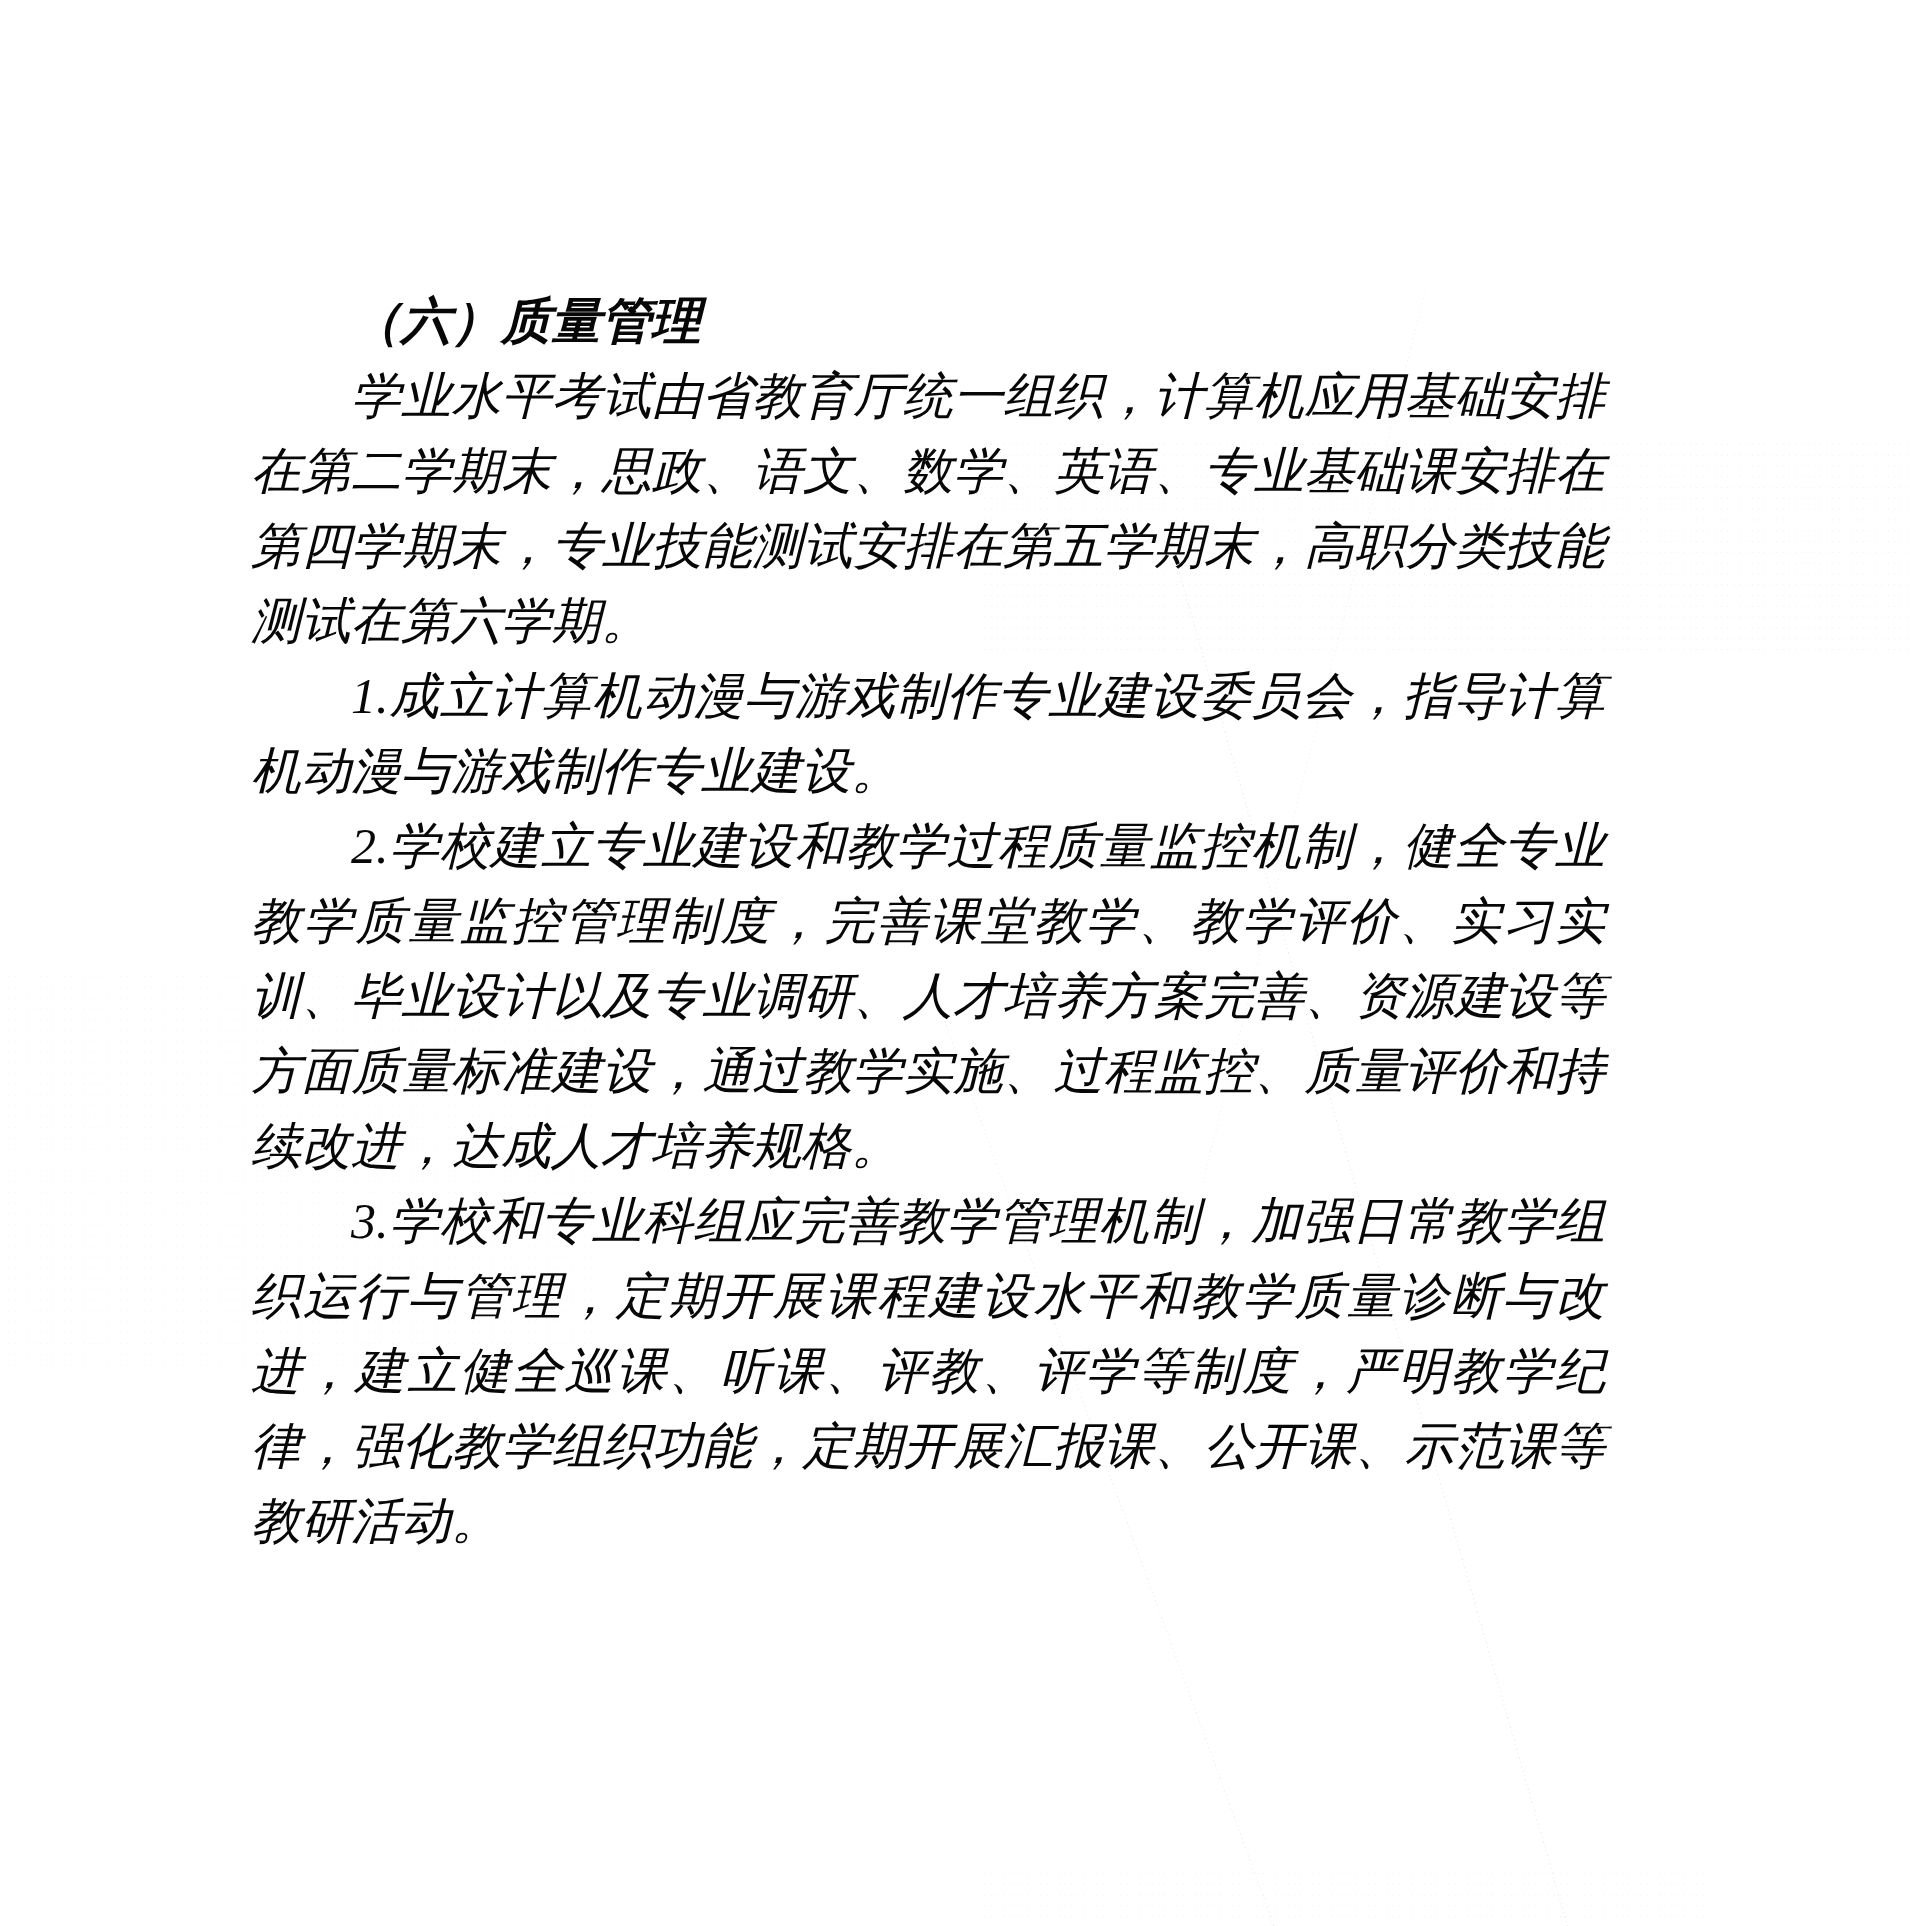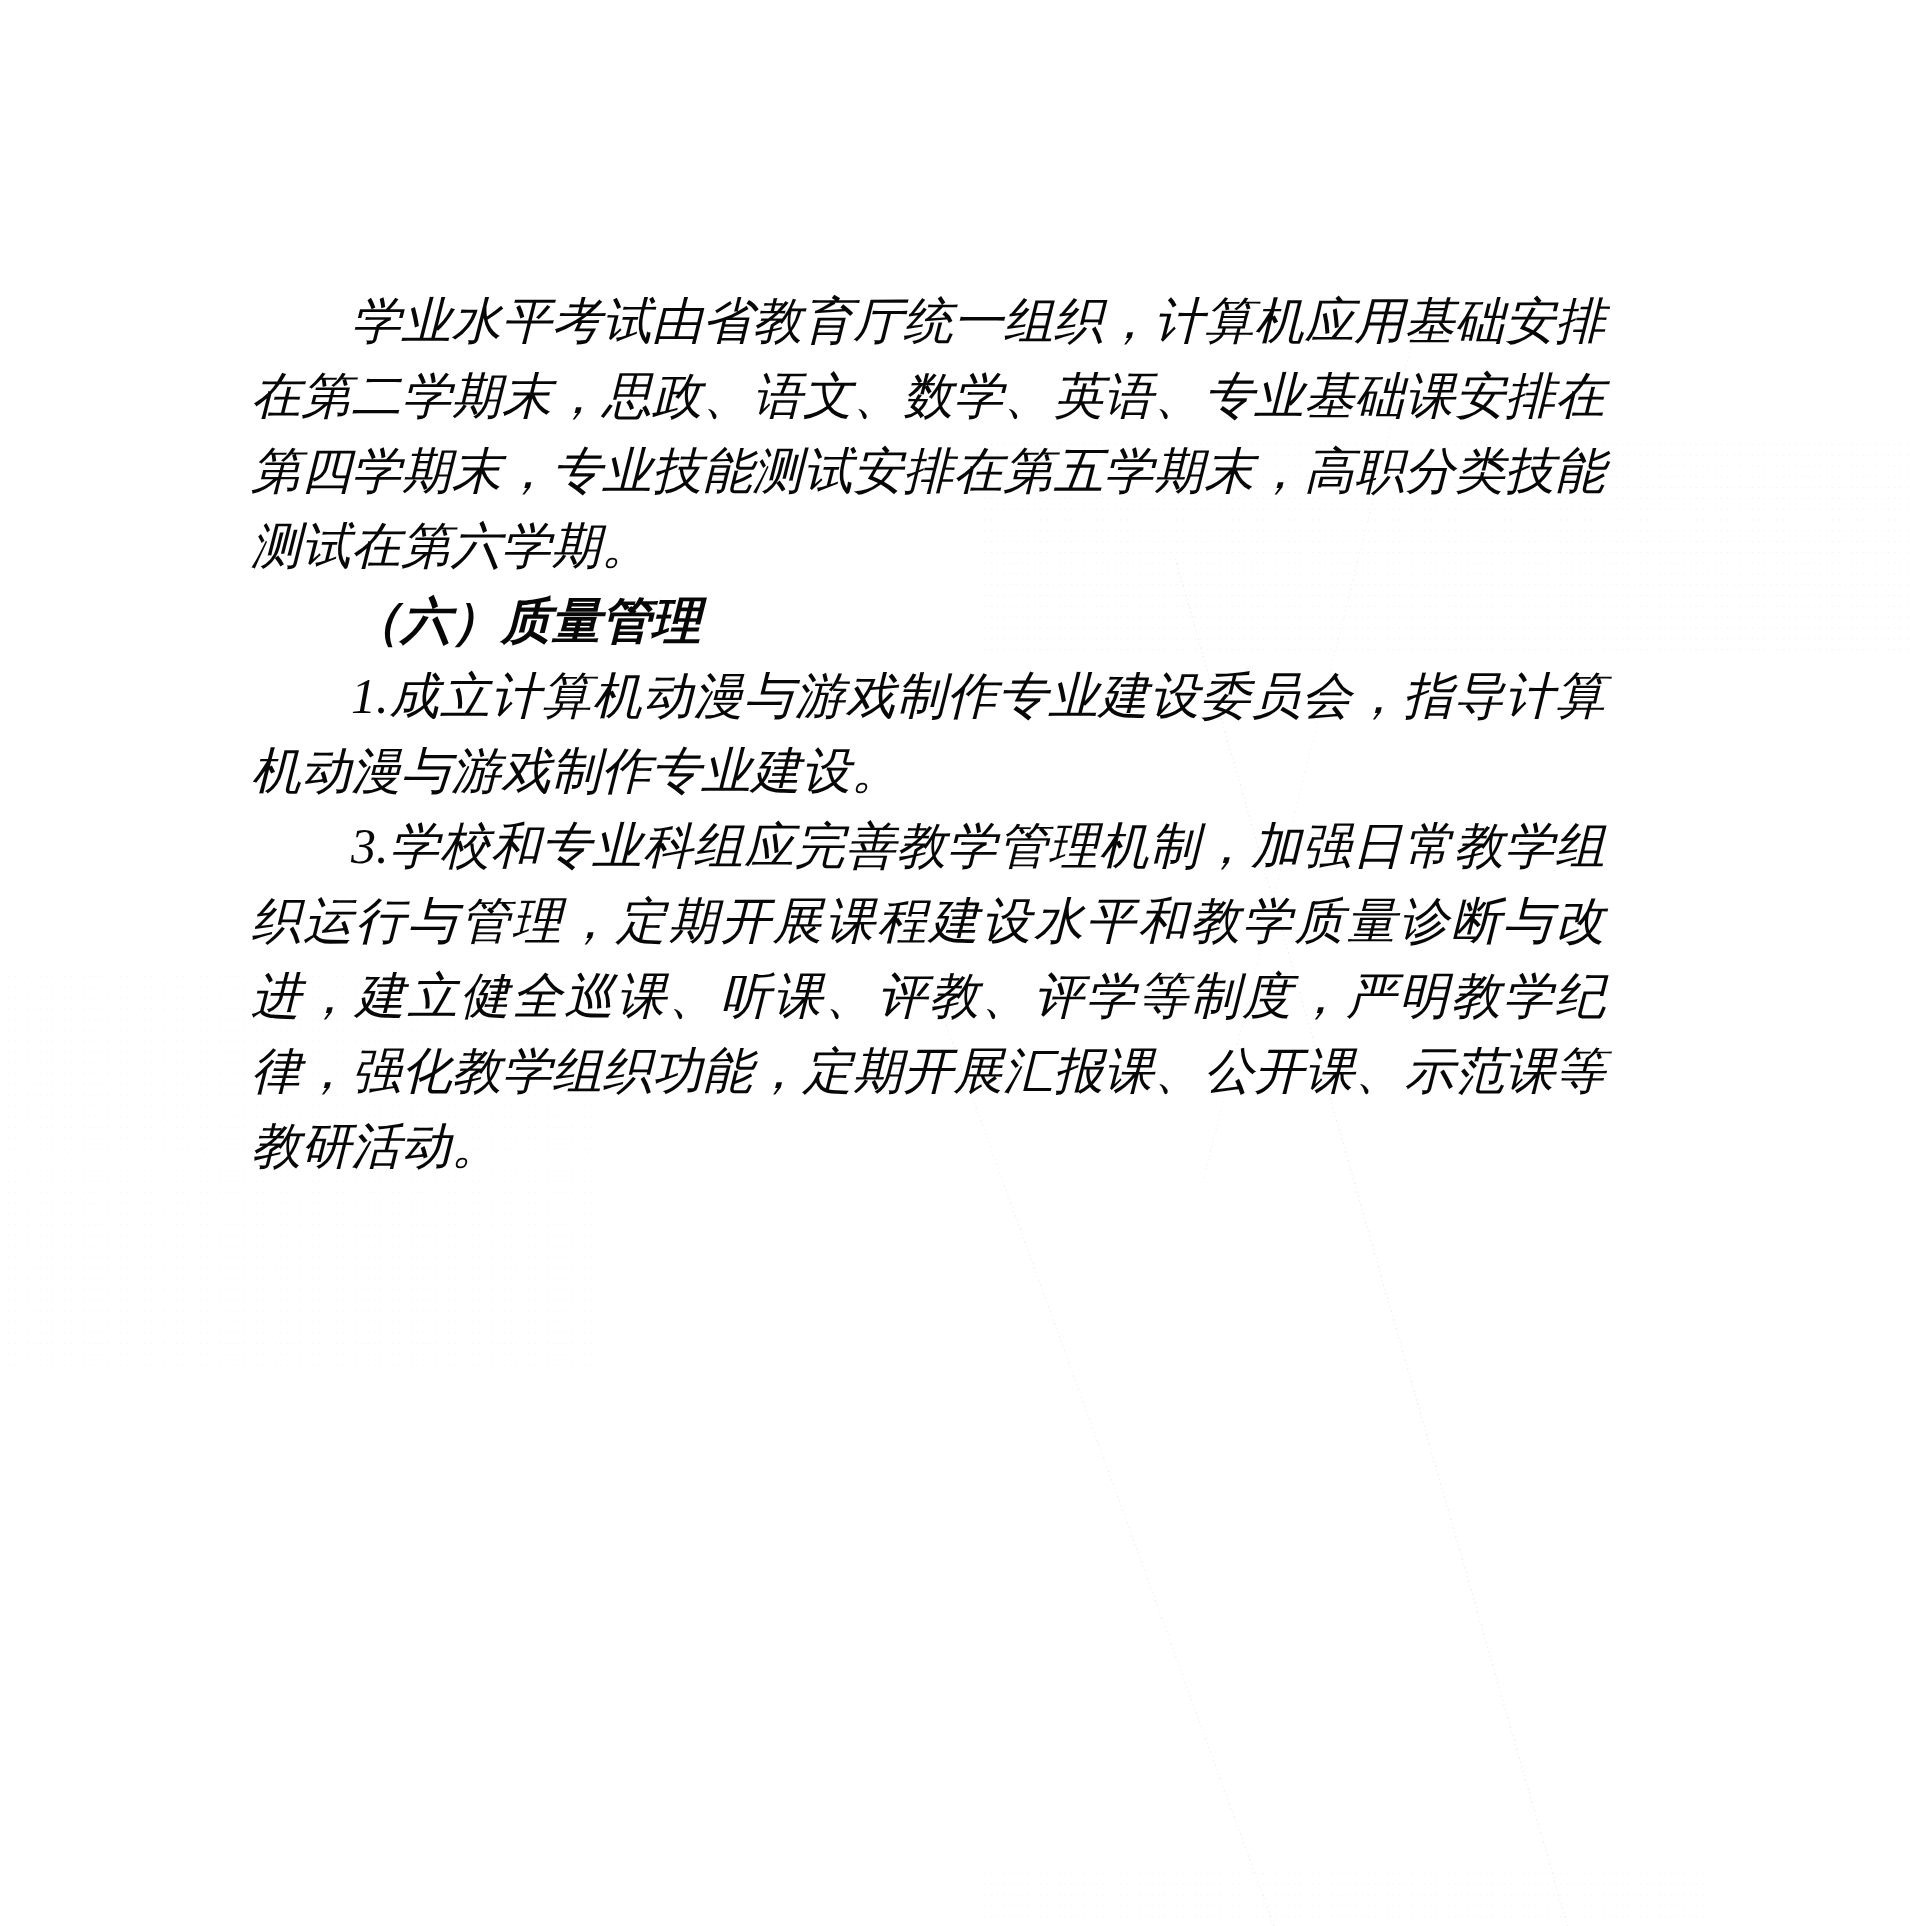--- a/index.html
+++ b/index.html
@@ -66,21 +66,22 @@
 
   <div class="dots" id="dots-a"></div>
   <div class="dots" id="dots-b"></div>
 
   <div class="dots" id="dots-d"></div>
   <div class="diag" id="diag-1"></div>
   <div class="diag" id="diag-2"></div>
   <div class="diag" id="diag-3"></div>
 
   <div class="text-block">
+    <p class="indent heading">（六）质量管理</p>
     <p class="indent">学业水平考试由省教育厅统一组织，计算机应用基础安排在第二学期末，思政、语文、数学、英语、专业基础课安排在第四学期末，专业技能测试安排在第五学期末，高职分类技能测试在第六学期。</p>
-    <p class="indent heading">（六）质量管理</p>
     <p class="indent">1.成立计算机动漫与游戏制作专业建设委员会，指导计算机动漫与游戏制作专业建设。</p>
+    <p class="indent">2.学校建立专业建设和教学过程质量监控机制，健全专业教学质量监控管理制度，完善课堂教学、教学评价、实习实训、毕业设计以及专业调研、人才培养方案完善、资源建设等方面质量标准建设，通过教学实施、过程监控、质量评价和持续改进，达成人才培养规格。</p>
     <p class="indent">3.学校和专业科组应完善教学管理机制，加强日常教学组织运行与管理，定期开展课程建设水平和教学质量诊断与改进，建立健全巡课、听课、评教、评学等制度，严明教学纪律，强化教学组织功能，定期开展汇报课、公开课、示范课等教研活动。</p>
 
   </div>
 
 </div>
 
 
 </body></html>

